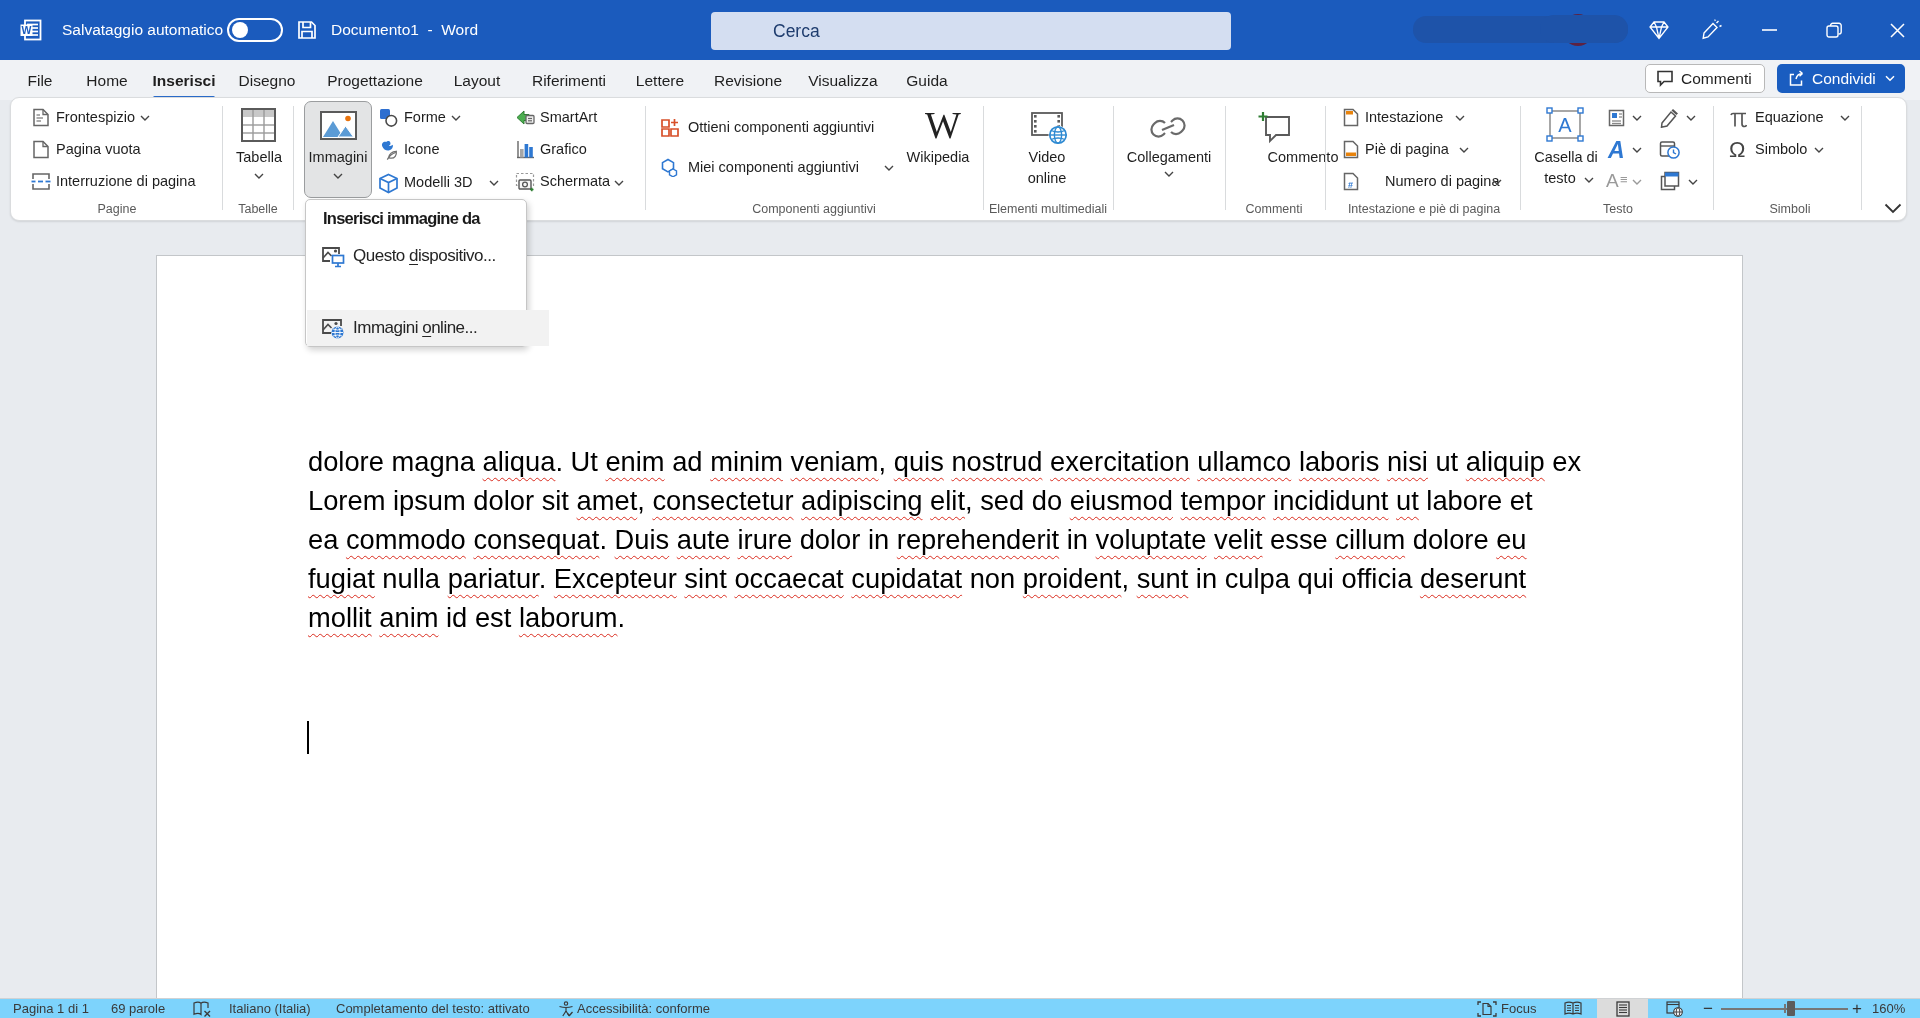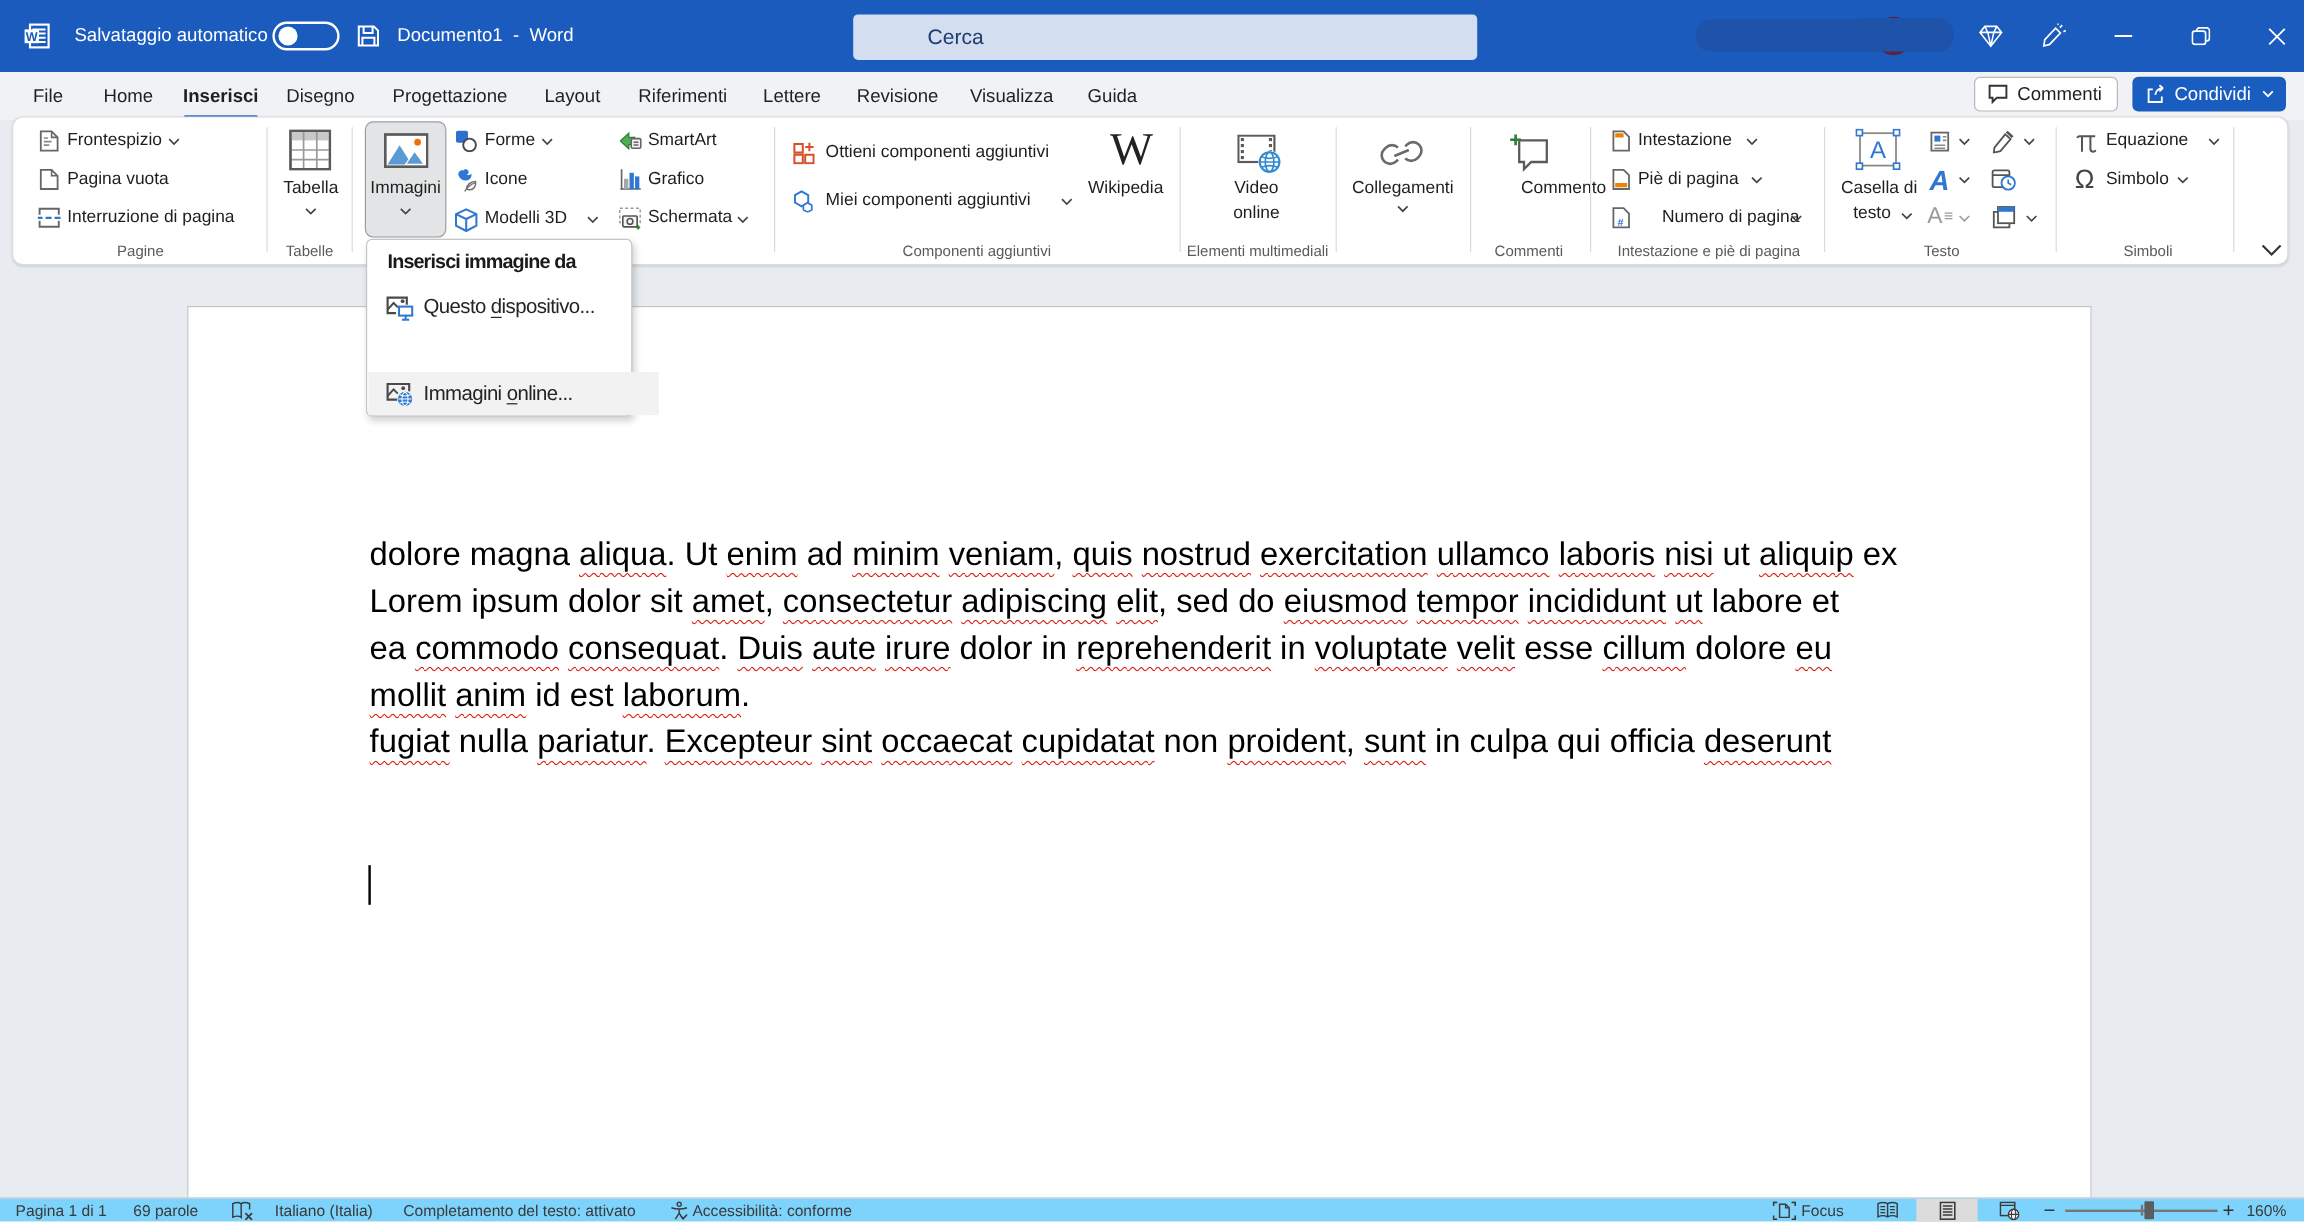--- a/index.html
+++ b/index.html
@@ -409,22 +409,22 @@
   <svg class="abs" style="left:1884px;top:203px;" width="18" height="11" viewBox="0 0 18 11">
       <path d="M1.5 1.5l7.5 7.5 7.5-7.5" fill="none" stroke="#333" stroke-width="1.8"></path>
     </svg>
 </div>
 
 <div id="page" class="abs"></div>
 <div id="doctext" class="abs">
 <div>dolore magna <span class="sq">aliqua</span>. Ut <span class="sq">enim</span> ad <span class="sq">minim</span> <span class="sq">veniam</span>, <span class="sq">quis</span> <span class="sq">nostrud</span> <span class="sq">exercitation</span> <span class="sq">ullamco</span> <span class="sq">laboris</span> <span class="sq">nisi</span> ut <span class="sq">aliquip</span> ex</div>
 <div>Lorem ipsum dolor sit <span class="sq">amet</span>, <span class="sq">consectetur</span> <span class="sq">adipiscing</span> <span class="sq">elit</span>, sed do <span class="sq">eiusmod</span> <span class="sq">tempor</span> <span class="sq">incididunt</span> <span class="sq">ut</span> labore et</div>
 <div>ea <span class="sq">commodo</span> <span class="sq">consequat</span>. <span class="sq">Duis</span> <span class="sq">aute</span> <span class="sq">irure</span> dolor in <span class="sq">reprehenderit</span> in <span class="sq">voluptate</span> <span class="sq">velit</span> esse <span class="sq">cillum</span> dolore <span class="sq">eu</span></div>
+<div><span class="sq">fugiat</span> nulla <span class="sq">pariatur</span>. <span class="sq">Excepteur</span> <span class="sq">sint</span> <span class="sq">occaecat</span> <span class="sq">cupidatat</span> non <span class="sq">proident</span>, <span class="sq">sunt</span> in culpa qui officia <span class="sq">deserunt</span></div>
 <div><span class="sq">mollit</span> <span class="sq">anim</span> id est <span class="sq">laborum</span>.</div>
-<div><span class="sq">fugiat</span> nulla <span class="sq">pariatur</span>. <span class="sq">Excepteur</span> <span class="sq">sint</span> <span class="sq">occaecat</span> <span class="sq">cupidatat</span> non <span class="sq">proident</span>, <span class="sq">sunt</span> in culpa qui officia <span class="sq">deserunt</span></div>
 </div>
 <div id="caret" class="abs"></div>
 
 <div id="statusbar" class="abs">
   <span class="st" style="left:13px;">Pagina 1 di 1</span>
   <span class="st" style="left:111px;">69 parole</span>
   <svg class="abs" style="left:193px;top:2px;" width="19" height="16" viewBox="0 0 19 16">
       <path d="M1 2 C4 0.8 6.5 1 8 2.2 V13.5 C6.5 12.3 4 12.1 1 13.3 Z M8 2.2 C9.5 1 12 0.8 15 2 V7" fill="none" stroke="#3a3a3a" stroke-width="1.2"></path>
       <path d="M11.5 10 L17 15.5 M17 10 L11.5 15.5" stroke="#3a3a3a" stroke-width="1.4"></path>
     </svg>

